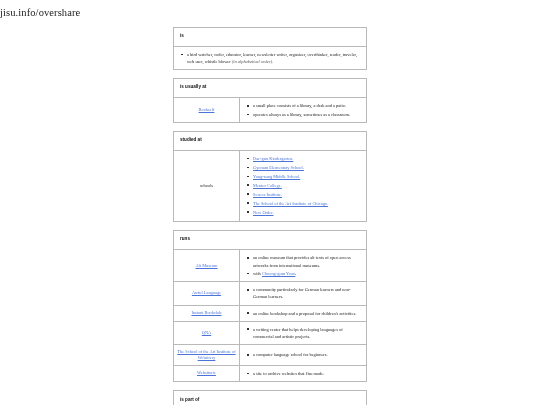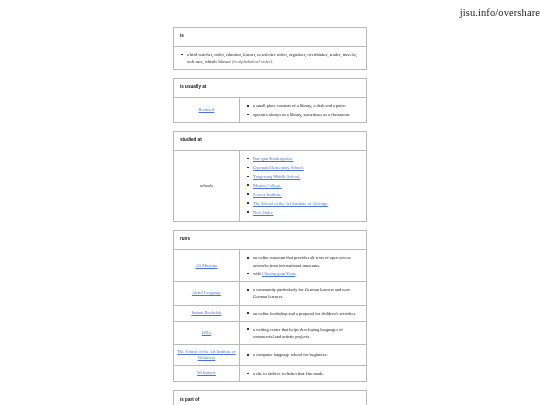--- a/index.html
+++ b/index.html
@@ -12,21 +12,21 @@
     background: #ffffff;
     font-family: "Liberation Serif", "DejaVu Serif", serif;
     overflow: hidden;
   }
   .page {
     width: 540px;
     box-sizing: border-box;
     padding-top: 7px;
   }
   .page-title {
-    text-align: right;
+    text-align: left;
     font-family: "Liberation Serif", "DejaVu Serif", serif;
     font-size: 10.5px;
     color: #222222;
     letter-spacing: 0.1px;
     margin: 0 0 9px 0;
     font-weight: 400;
   }
   .section {
     width: 194px;
     margin: 0 auto 8px auto;

